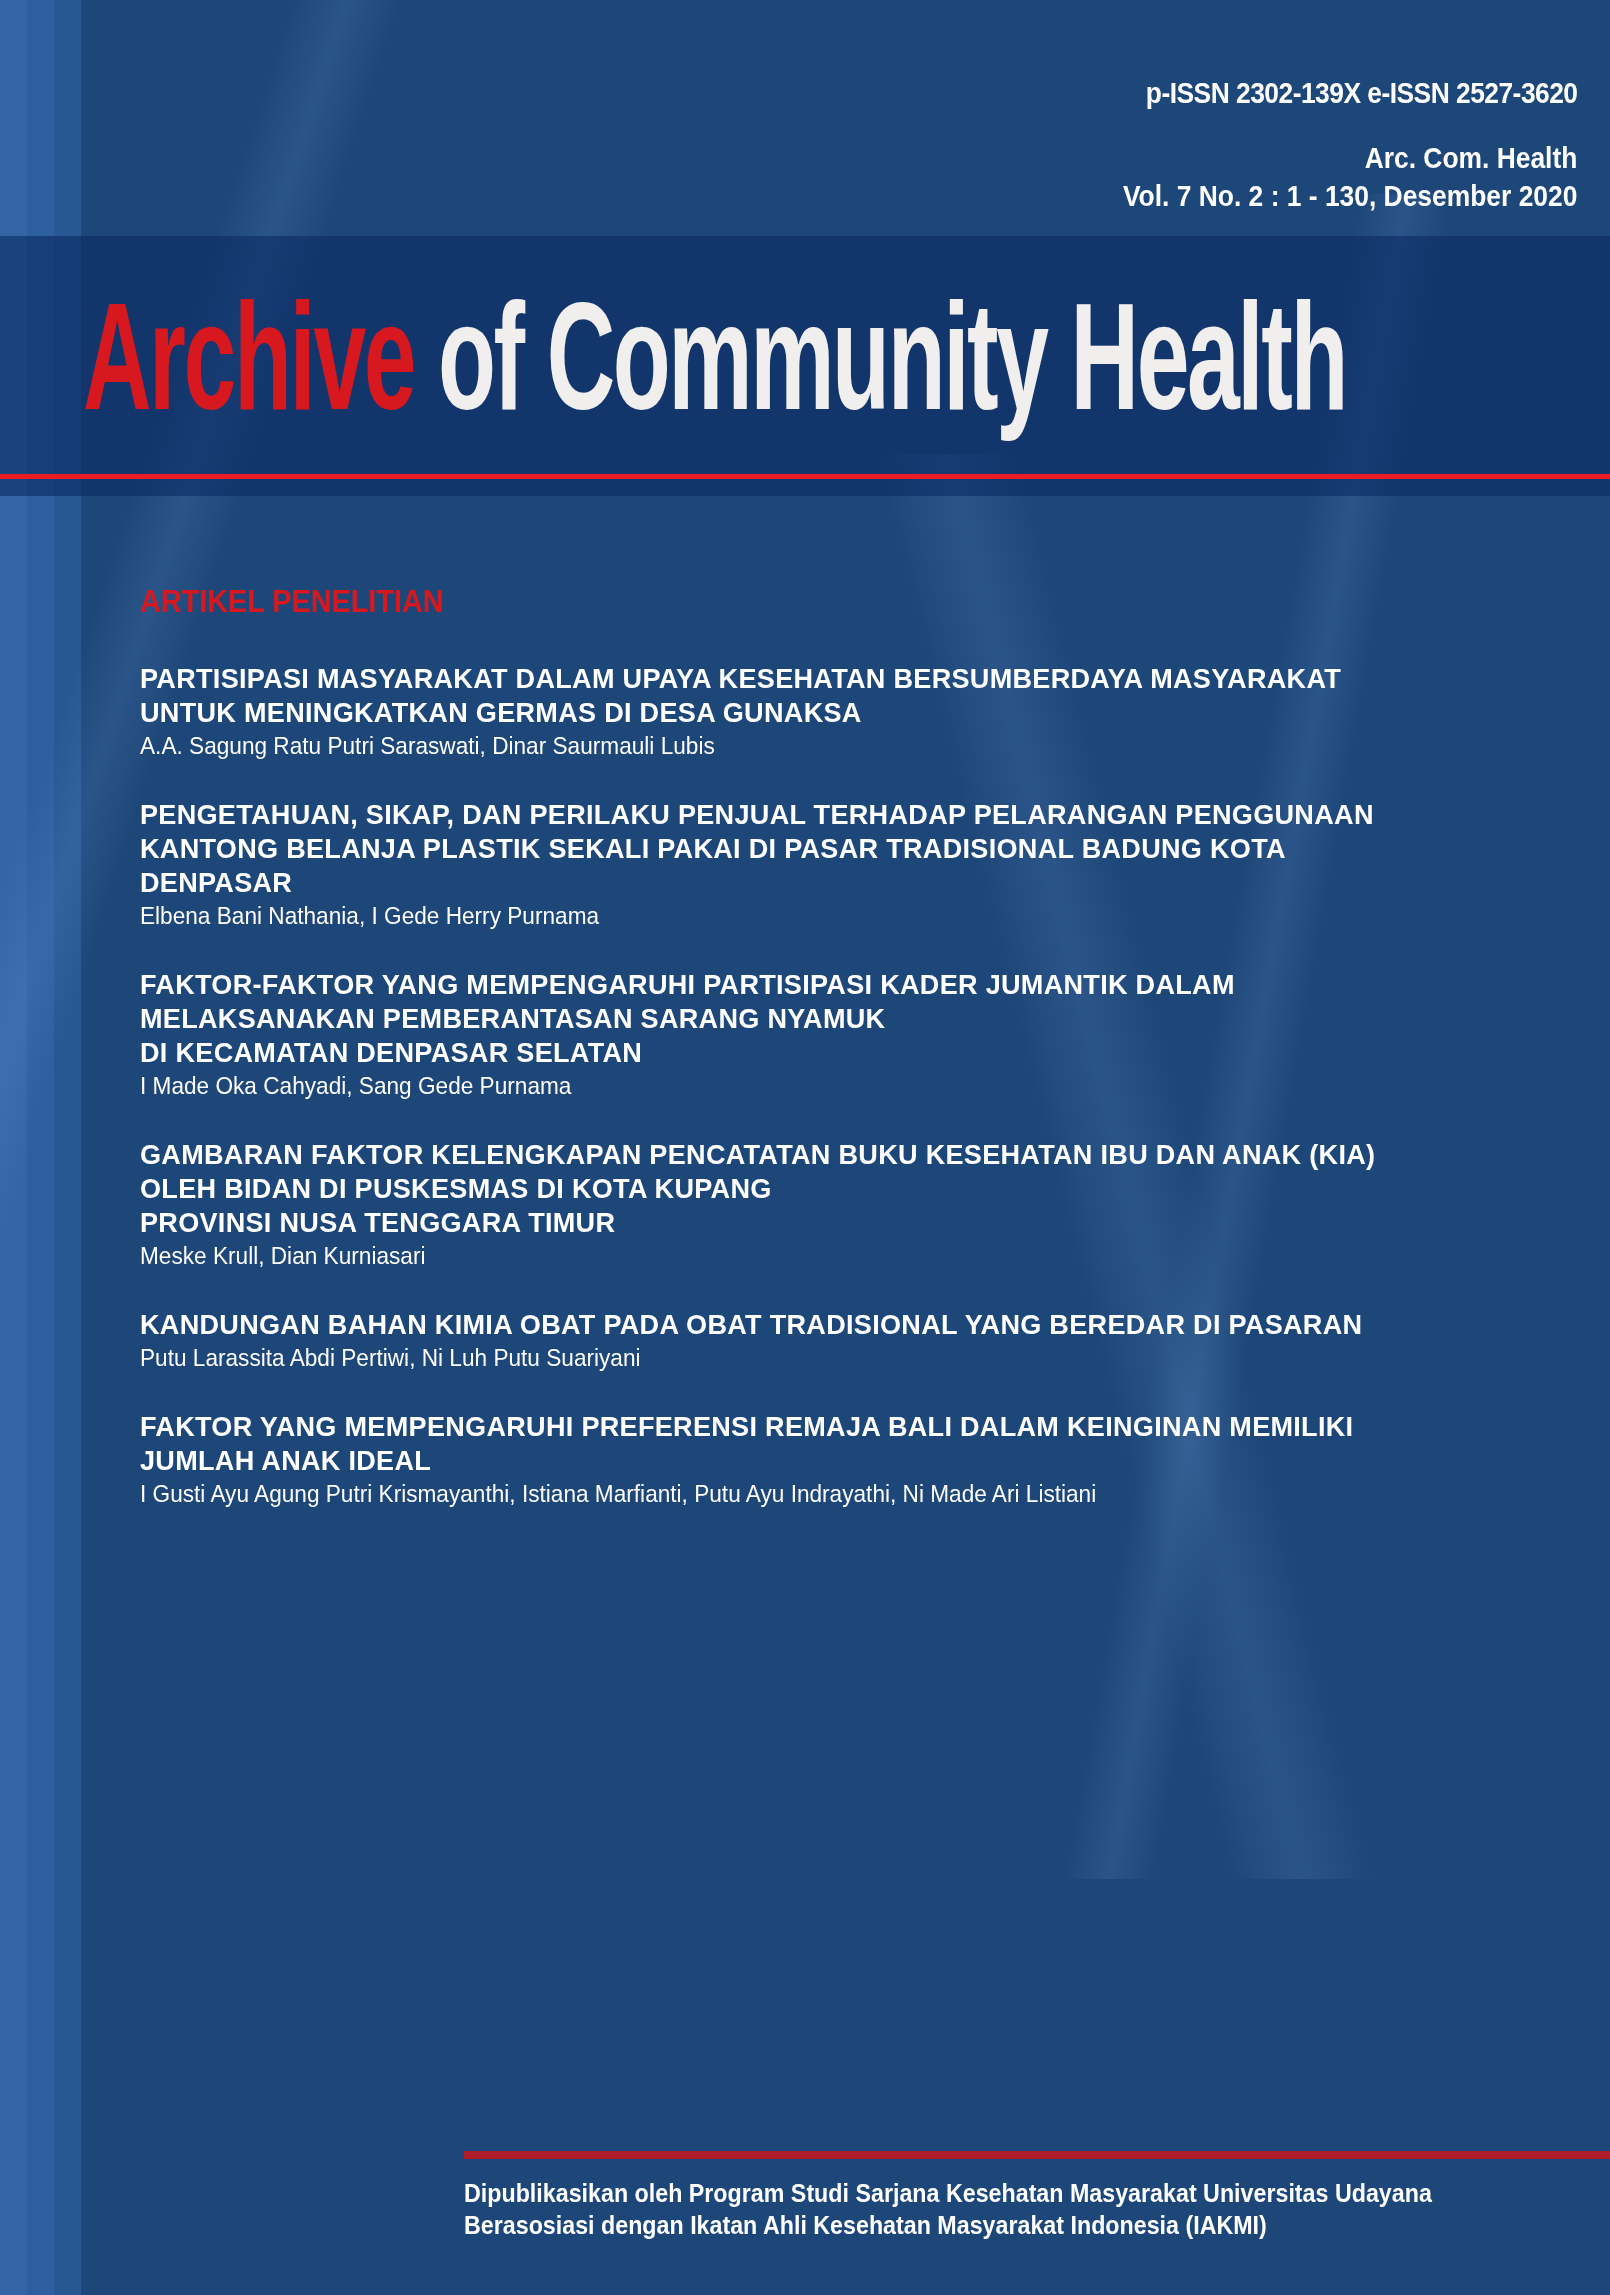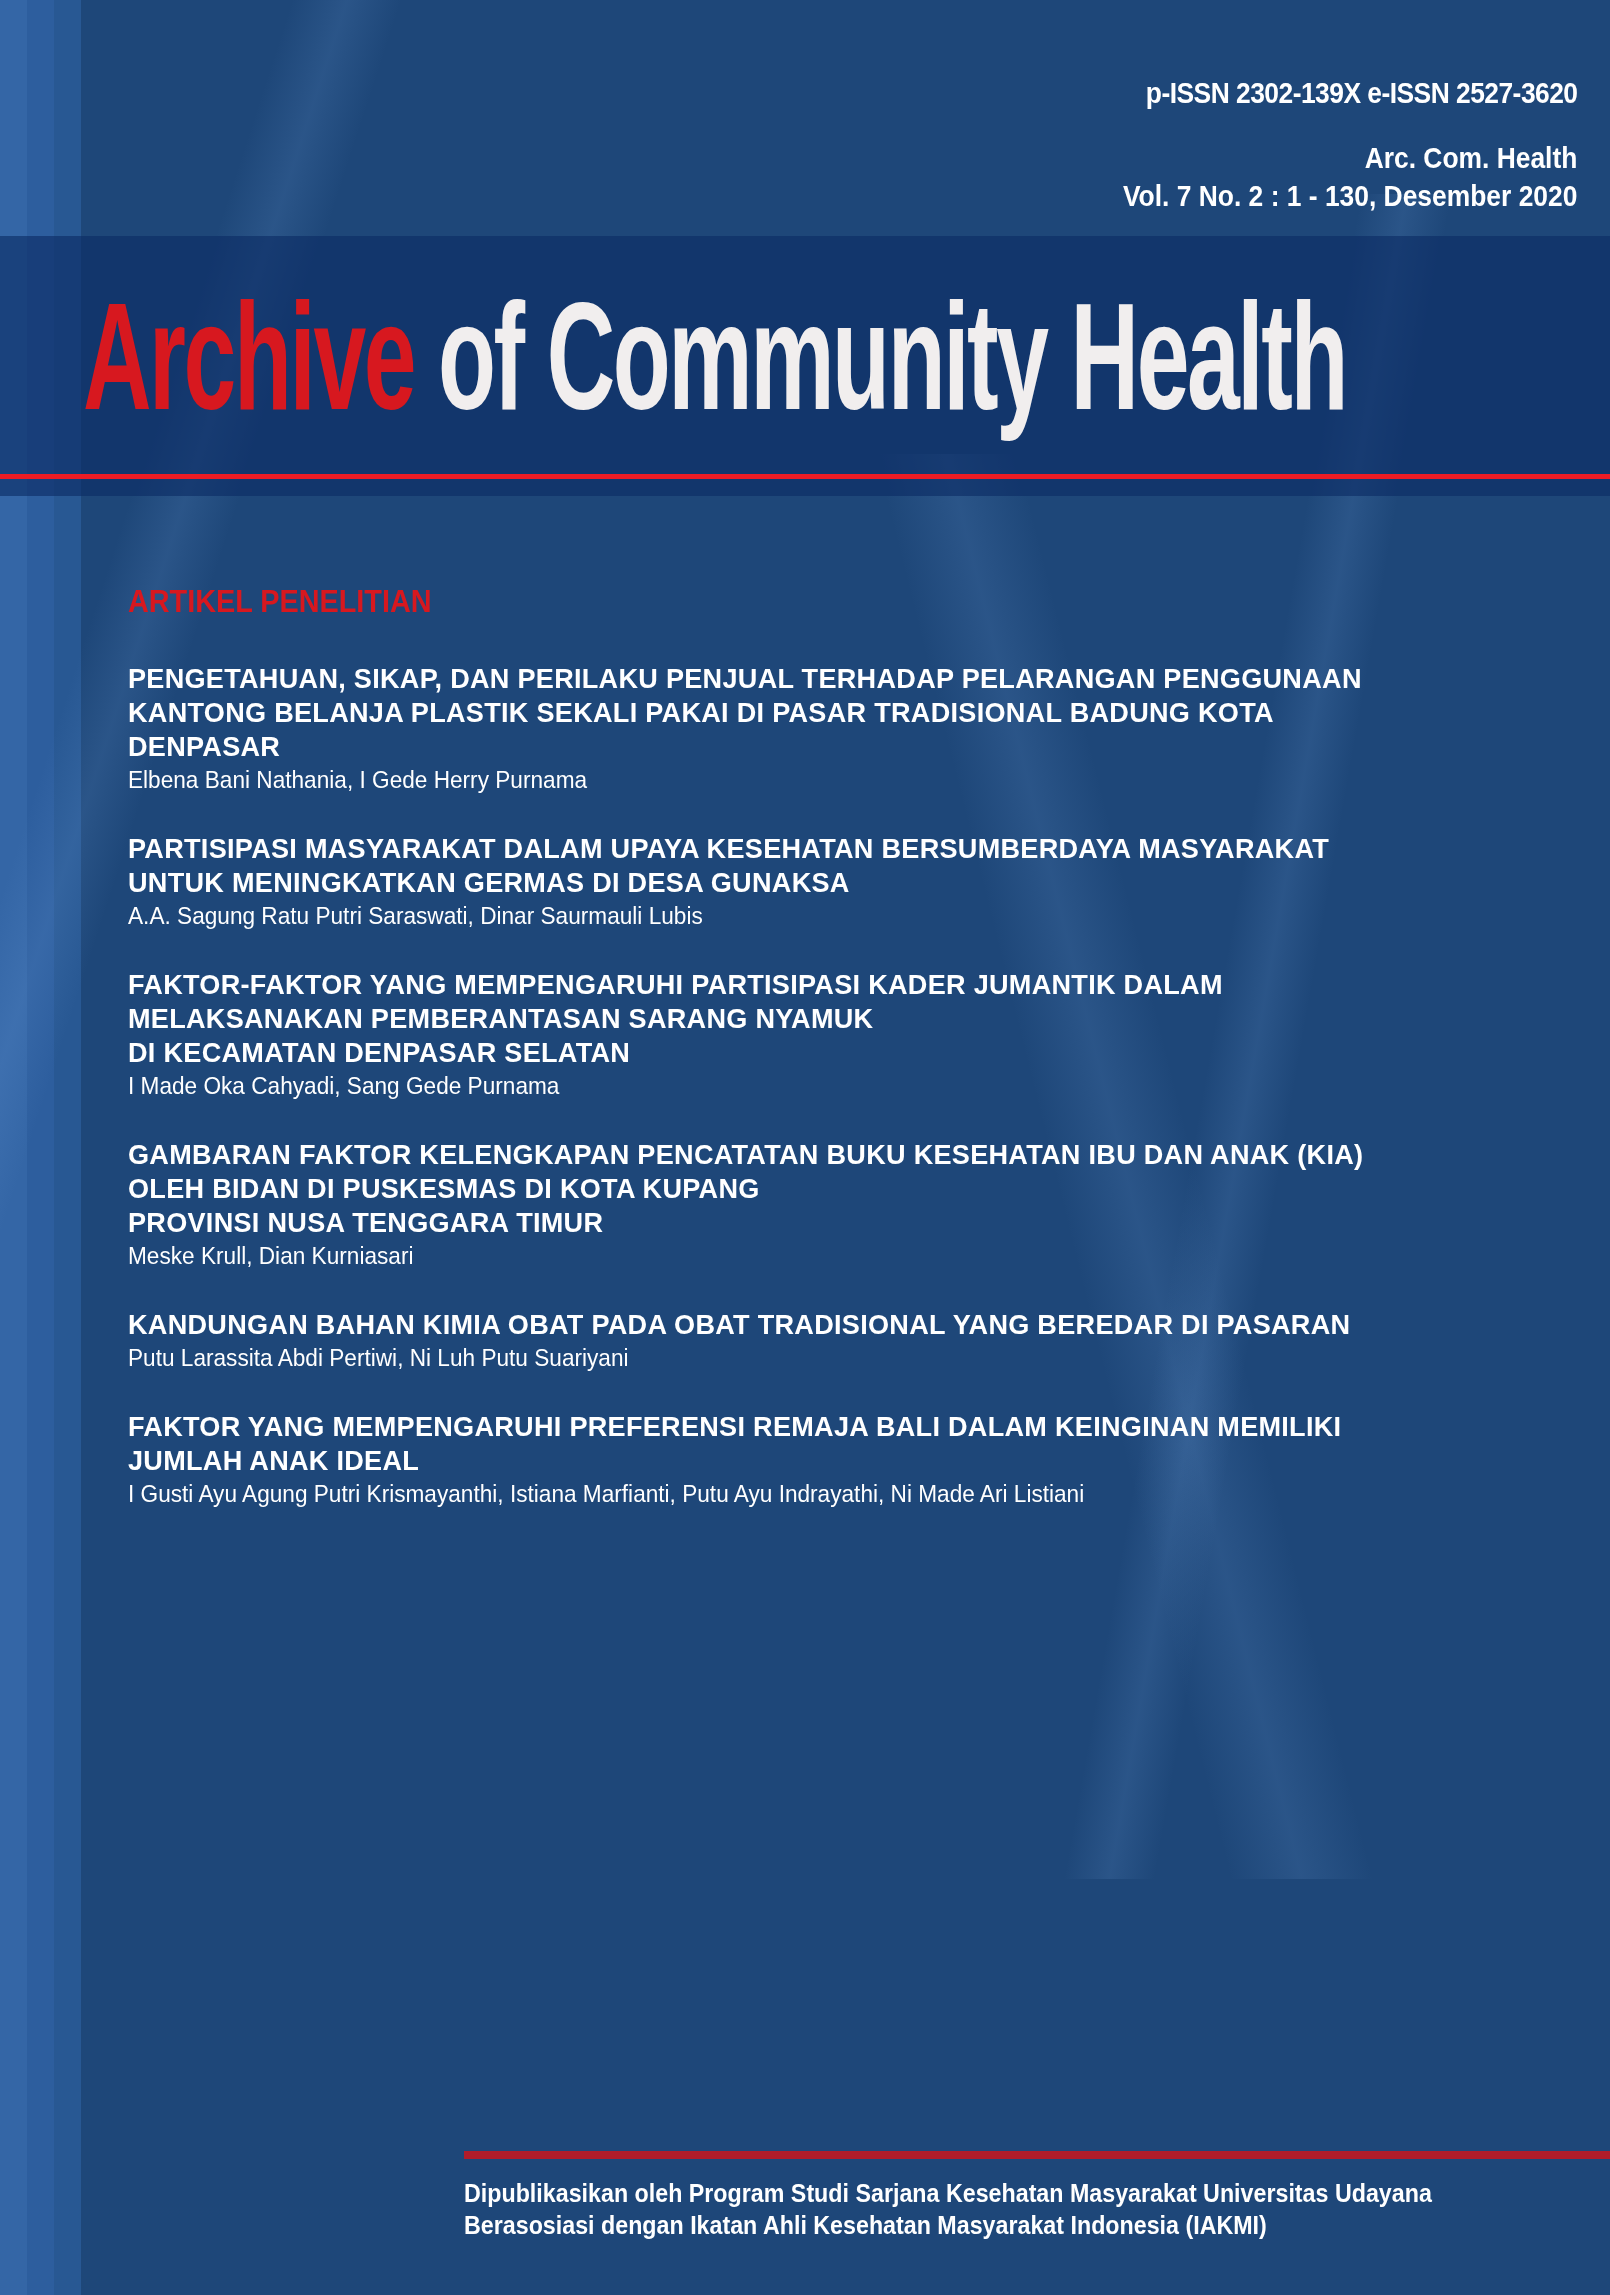--- a/index.html
+++ b/index.html
@@ -30,21 +30,21 @@
       color: #fff; font-weight: bold; font-size: 30px; line-height: 38px;
       transform: scaleX(0.88); transform-origin: right center; white-space: nowrap;
     }
     .journal-title {
       position: absolute; left: 83px; top: 272px; white-space: nowrap;
       font-weight: bold; font-size: 153px; line-height: 168px; letter-spacing: -3.9px;
       transform: scaleX(0.62); transform-origin: left center;
     }
     .journal-title .t-red { color: #d7181f; }
     .journal-title .t-white { color: #f1eeee; }
-    .content { position: absolute; left: 128px; top: 582px; width: 1445px; }
+    .content { position: absolute; left: 140px; top: 582px; width: 1445px; }
     .section-label {
       color: #d7181f; font-weight: bold; font-size: 32px; line-height: 39px;
       transform: scaleX(0.9); transform-origin: left center; white-space: nowrap;
       margin-bottom: 40px;
     }
     .article { margin-bottom: 34px; }
     .article-title {
       color: #fff; font-weight: bold; font-size: 28.5px; line-height: 34px;
       letter-spacing: 0.3px; white-space: pre-line;
       transform: scaleX(0.95); transform-origin: left center; width: 1529px;
@@ -84,29 +84,29 @@
 
 <div class="journal-title">
   <span class="t-red">Archive</span>
   <span class="t-white">of Community Health</span>
 </div>
 
 <div class="content">
   <div class="section-label">ARTIKEL PENELITIAN</div>
 
   <div class="article">
+    <div class="article-title">PARTISIPASI MASYARAKAT DALAM UPAYA KESEHATAN BERSUMBERDAYA MASYARAKAT
+UNTUK MENINGKATKAN GERMAS DI DESA GUNAKSA</div>
+    <div class="article-authors">A.A. Sagung Ratu Putri Saraswati, Dinar Saurmauli Lubis</div>
+  </div>
+  <div class="article">
     <div class="article-title">PENGETAHUAN, SIKAP, DAN PERILAKU PENJUAL TERHADAP PELARANGAN PENGGUNAAN
 KANTONG BELANJA PLASTIK SEKALI PAKAI DI PASAR TRADISIONAL BADUNG KOTA
 DENPASAR</div>
     <div class="article-authors">Elbena Bani Nathania, I Gede Herry Purnama</div>
-  </div>
-  <div class="article">
-    <div class="article-title">PARTISIPASI MASYARAKAT DALAM UPAYA KESEHATAN BERSUMBERDAYA MASYARAKAT
-UNTUK MENINGKATKAN GERMAS DI DESA GUNAKSA</div>
-    <div class="article-authors">A.A. Sagung Ratu Putri Saraswati, Dinar Saurmauli Lubis</div>
   </div>
   <div class="article">
     <div class="article-title">FAKTOR-FAKTOR YANG MEMPENGARUHI PARTISIPASI KADER JUMANTIK DALAM
 MELAKSANAKAN PEMBERANTASAN SARANG NYAMUK
  DI KECAMATAN DENPASAR SELATAN</div>
     <div class="article-authors">I Made Oka Cahyadi, Sang Gede Purnama</div>
   </div>
   <div class="article">
     <div class="article-title">GAMBARAN FAKTOR KELENGKAPAN PENCATATAN BUKU KESEHATAN IBU DAN ANAK (KIA)
 OLEH BIDAN DI PUSKESMAS DI KOTA KUPANG

